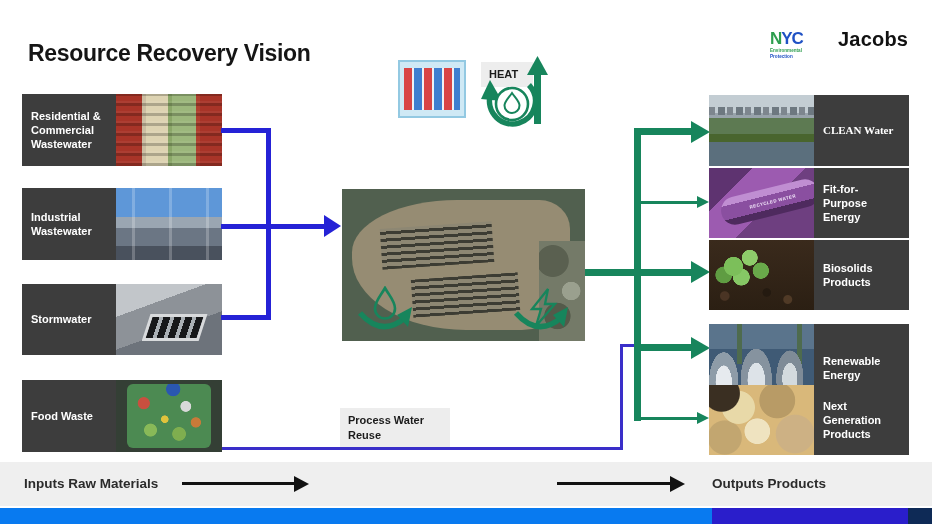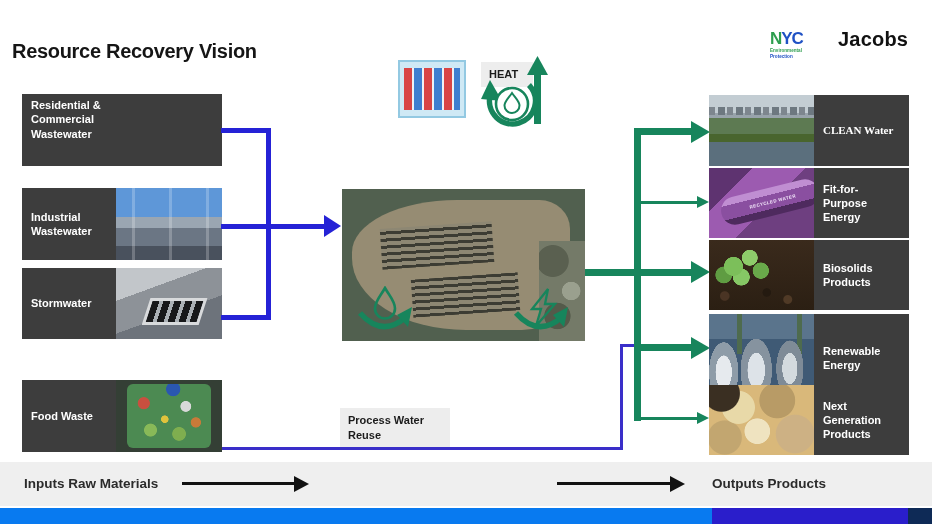--- a/index.html
+++ b/index.html
@@ -1,19 +1,19 @@
 <!DOCTYPE html>
 <html><head>
 <meta charset="utf-8">
 <style>
   html,body{margin:0;padding:0;background:#fff;}
   .stage{position:relative;width:932px;height:524px;background:#fff;overflow:hidden;
          font-family:"Liberation Sans",sans-serif;}
   .abs{position:absolute;}
-  .title{left:12px;top:40px;font-size:20px;font-weight:bold;color:#151515;letter-spacing:-0.3px;}
+  .title{left:28px;top:40px;font-size:23px;font-weight:bold;color:#151515;letter-spacing:-0.3px;}
 
   
   .nyc{left:770px;top:30px;width:60px;}
   .nyc-word{font-size:17px;font-weight:900;letter-spacing:-1px;line-height:1;}
   .nyc-n{color:#2e9e4f;}
   .nyc-yc{color:#1f51c4;}
   .nyc-sub{font-size:4.6px;font-weight:bold;line-height:1.25;margin-top:1px;}
   .nyc-sub .g{color:#2e9e4f;display:block;}
   .nyc-sub .b{color:#1f51c4;display:block;}
   .jacobs{left:838px;top:28px;font-size:20px;font-weight:bold;color:#111;letter-spacing:0.2px;}
@@ -138,32 +138,32 @@
 
   <div class="abs nyc">
     <div class="nyc-word"><span class="nyc-n">N</span><span class="nyc-yc">YC</span></div>
     <div class="nyc-sub">
       <span class="g">Environmental</span>
       <span class="b">Protection</span>
     </div>
   </div>
   <div class="abs jacobs">Jacobs</div>
 
-  <div class="abs iobox in" style="top:94px;height:72px;flex-direction:column;">
+  <div class="abs iobox in" style="top:94px;height:72px;">
     <div class="lab">Residential &amp;
 Commercial
 Wastewater</div>
     <div class="photo p-res"></div>
   </div>
   <div class="abs iobox in" style="top:188px;height:72px;">
     <div class="lab">Industrial
 Wastewater</div>
     <div class="photo p-ind"></div>
   </div>
-  <div class="abs iobox in" style="top:268px;height:71px;justify-content:space-between;">
+  <div class="abs iobox in" style="top:284px;height:71px;justify-content:space-between;">
     <div class="lab">Stormwater</div>
     <div class="photo p-storm"></div>
   </div>
   <div class="abs iobox in" style="top:380px;height:72px;">
     <div class="lab">Food Waste</div>
     <div class="photo p-food"></div>
   </div>
 
   <div class="line blue" style="left:221px;top:128px;width:49px;height:5px;"></div>
   <div class="line blue" style="left:266px;top:128px;width:5px;height:192px;"></div>
@@ -231,21 +231,21 @@
       <span class="pipe-text">RECYCLED WATER</span>
     </div>
     <div class="lab">Fit-for-
 Purpose Energy</div>
   </div>
   <div class="abs iobox out" style="top:240px;height:70px;">
     <div class="photo p-bio"></div>
     <div class="lab">Biosolids
 Products</div>
   </div>
-  <div class="abs iobox out" style="top:314px;height:88px;">
+  <div class="abs iobox out" style="top:324px;height:88px;">
     <div class="photo p-renew"></div>
     <div class="lab">Renewable
 Energy</div>
   </div>
   <div class="abs iobox out" style="top:385px;height:70px;">
     <div class="photo p-next"></div>
     <div class="lab">Next
 Generation
 Products</div>
   </div>

